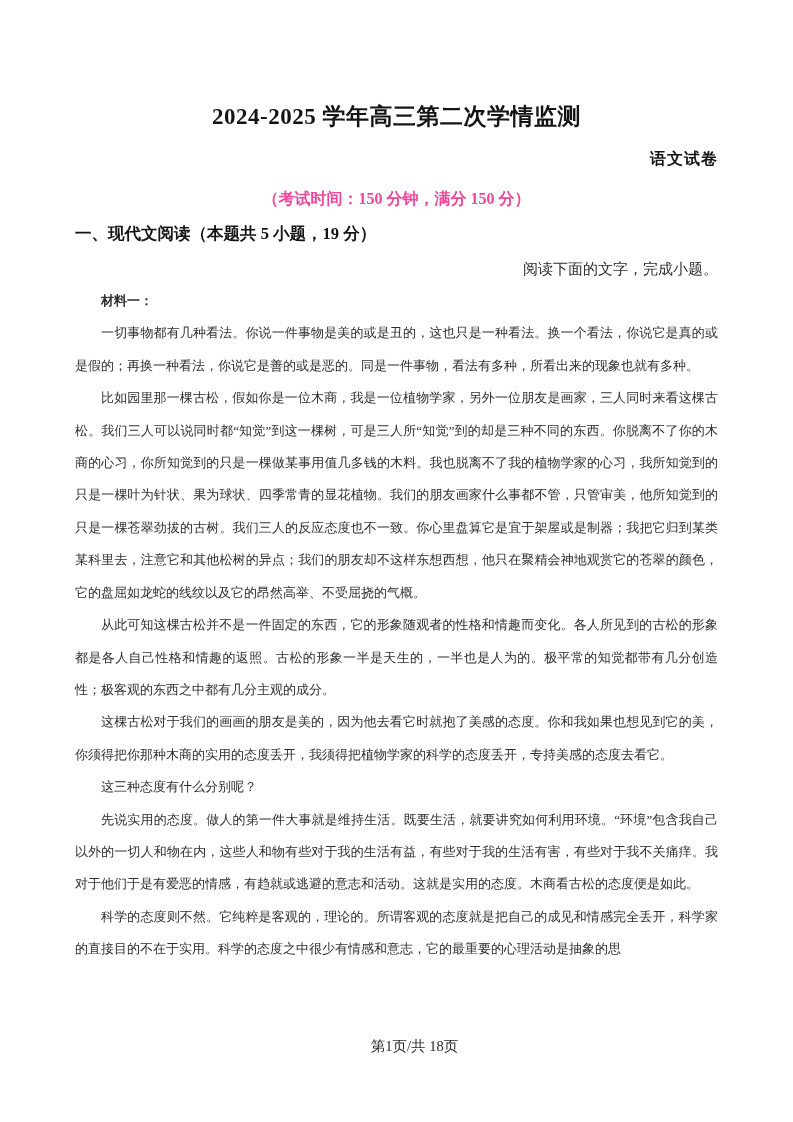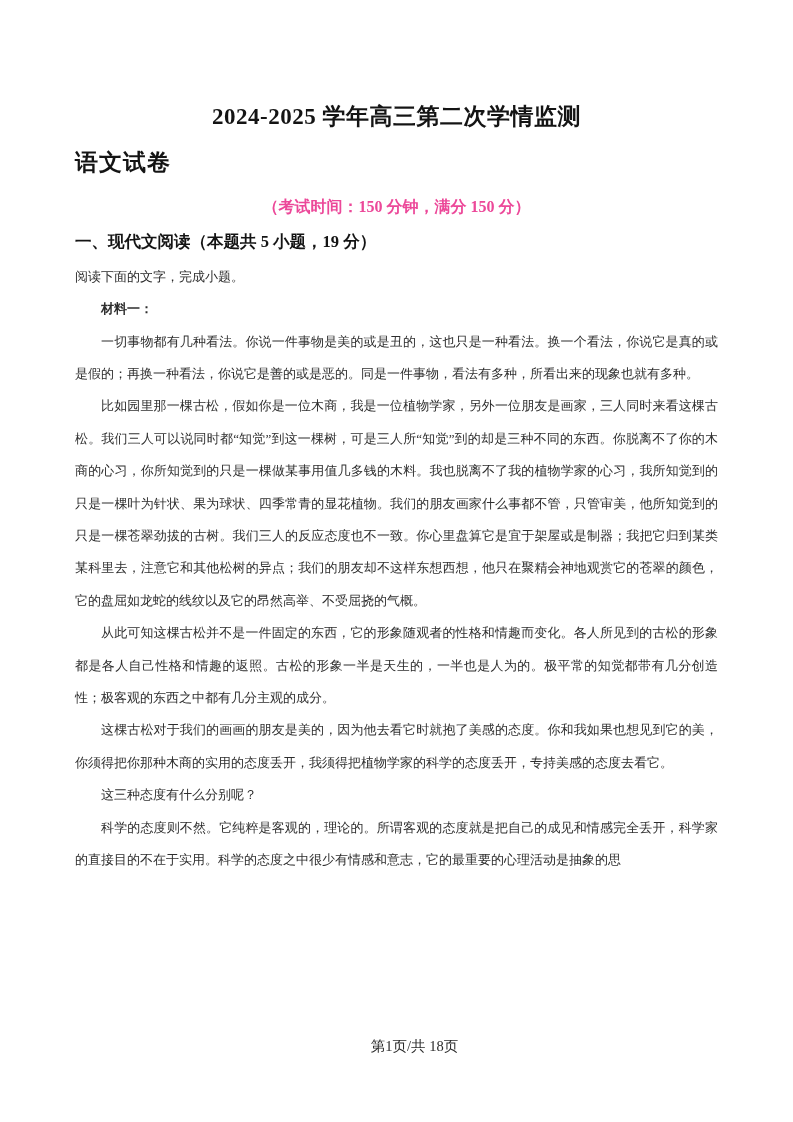--- a/index.html
+++ b/index.html
@@ -24,22 +24,22 @@
     text-align: center;
     font-size: 23px;
     font-weight: bold;
     letter-spacing: 0.5px;
     line-height: 1.15;
     margin-bottom: 20px;
     color: #141414;
     margin-top: 42px;
   }
   .doc-subtitle {
-    text-align: left;
-    font-size: 23px;
+    text-align: right;
+    font-size: 16px;
     font-weight: bold;
     letter-spacing: 1px;
     line-height: 1.15;
     margin-bottom: 20px;
     color: #141414;
   }
   .exam-info {
     text-align: center;
     font-size: 16px;
     font-weight: bold;
@@ -48,23 +48,24 @@
     color: #ec4899;
   }
   .section-heading {
     font-size: 16.5px;
     font-weight: bold;
     line-height: 1.25;
     margin-bottom: 8px;
     color: #141414;
   }
   .lead {
-    font-size: 13px;
+    font-size: 15px;
     line-height: 32.4px;
     color: #2a2a2a;
+    text-align: right;
   }
   .body-text p {
     font-size: 13px;
     line-height: 32.4px;
     text-align: justify;
     text-indent: 2em;
     color: #2e2e2e;
   }
   .material-label { font-weight: bold; }
   .footer {
@@ -94,19 +95,20 @@
 
     <div class="lead">阅读下面的文字，完成小题。</div>
 
     <div class="body-text">
       <p class="material-label">材料一：</p>
       <p>一切事物都有几种看法。你说一件事物是美的或是丑的，这也只是一种看法。换一个看法，你说它是真的或是假的；再换一种看法，你说它是善的或是恶的。同是一件事物，看法有多种，所看出来的现象也就有多种。</p>
       <p>比如园里那一棵古松，假如你是一位木商，我是一位植物学家，另外一位朋友是画家，三人同时来看这棵古松。我们三人可以说同时都“知觉”到这一棵树，可是三人所“知觉”到的却是三种不同的东西。你脱离不了你的木商的心习，你所知觉到的只是一棵做某事用值几多钱的木料。我也脱离不了我的植物学家的心习，我所知觉到的只是一棵叶为针状、果为球状、四季常青的显花植物。我们的朋友画家什么事都不管，只管审美，他所知觉到的只是一棵苍翠劲拔的古树。我们三人的反应态度也不一致。你心里盘算它是宜于架屋或是制器；我把它归到某类某科里去，注意它和其他松树的异点；我们的朋友却不这样东想西想，他只在聚精会神地观赏它的苍翠的颜色，它的盘屈如龙蛇的线纹以及它的昂然高举、不受屈挠的气概。</p>
       <p>从此可知这棵古松并不是一件固定的东西，它的形象随观者的性格和情趣而变化。各人所见到的古松的形象都是各人自己性格和情趣的返照。古松的形象一半是天生的，一半也是人为的。极平常的知觉都带有几分创造性；极客观的东西之中都有几分主观的成分。</p>
       <p>这棵古松对于我们的画画的朋友是美的，因为他去看它时就抱了美感的态度。你和我如果也想见到它的美，你须得把你那种木商的实用的态度丢开，我须得把植物学家的科学的态度丢开，专持美感的态度去看它。</p>
       <p>这三种态度有什么分别呢？</p>
+      <p>先说实用的态度。做人的第一件大事就是维持生活。既要生活，就要讲究如何利用环境。“环境”包含我自己以外的一切人和物在内，这些人和物有些对于我的生活有益，有些对于我的生活有害，有些对于我不关痛痒。我对于他们于是有爱恶的情感，有趋就或逃避的意志和活动。这就是实用的态度。木商看古松的态度便是如此。</p>
       <p>科学的态度则不然。它纯粹是客观的，理论的。所谓客观的态度就是把自己的成见和情感完全丢开，科学家的直接目的不在于实用。科学的态度之中很少有情感和意志，它的最重要的心理活动是抽象的思</p>
     </div>
 
   </div>
 
   <div class="footer">第1页/共 18页</div>
 </div>
 
 </body></html>

